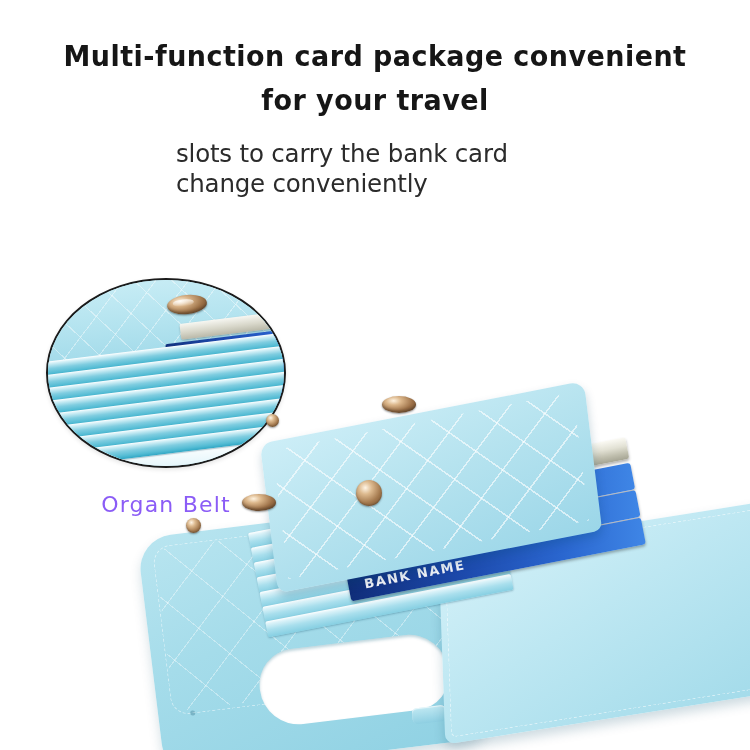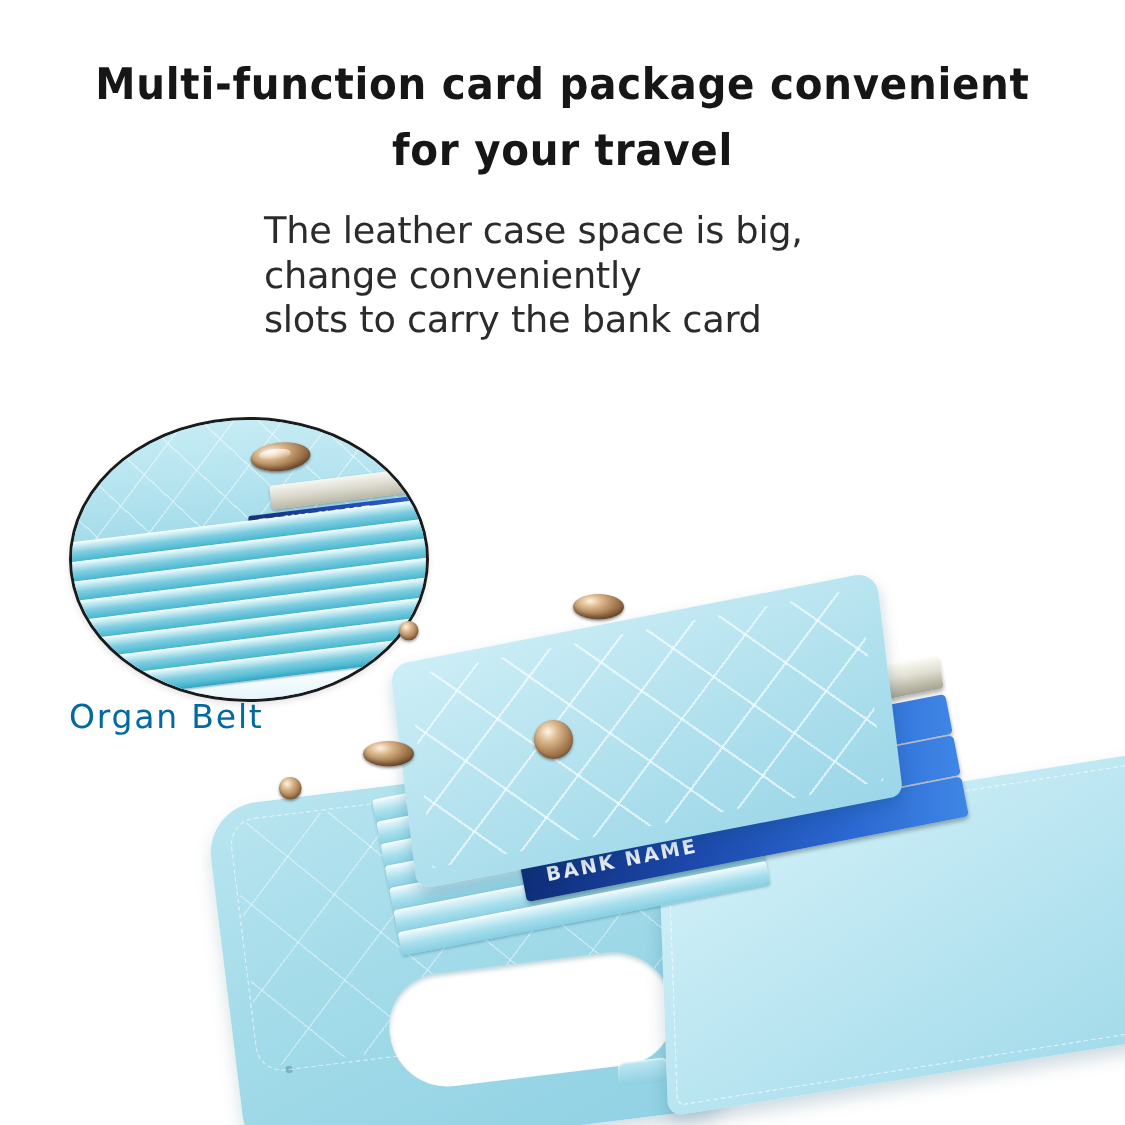--- a/index.html
+++ b/index.html
@@ -176,23 +176,24 @@
     top: 22%;
     width: 52%;
     height: 34%;
     border-radius: 50%;
     background: linear-gradient(180deg, rgba(255,255,255,.8), rgba(255,255,255,0));
   }
 
   .callout-caption {
     position: absolute;
     left: 46px;
-    top: 466px;
+    top: 492px;
     width: 240px;
-    color: #0369a1;
+    text-align: center;
+    color: #8b5cf6;
     font-family: "DejaVu Sans", sans-serif;
     font-weight: 400;
     font-size: 22px;
     letter-spacing: 1.2px;
   }
 
   
   .product {
     position: absolute;
     left: 150px;
@@ -392,23 +393,22 @@
 </style>
 </head>
 <body>
 
 <div class="headline">
   <span class="line1">Multi-function card package convenient</span>
   <span class="line2">for your travel</span>
 </div>
 
 <div class="body-copy">
-  <span>The leather case space is big,</span>
+  <span>slots to carry the bank card</span>
   <span>change conveniently</span>
-  <span>slots to carry the bank card</span>
 </div>
 
 <div class="stage">
 
   <div class="callout">
     <div class="callout-ellipse">
 
       <div class="co-lid"></div>
       <div class="co-lid-edge"></div>
 

